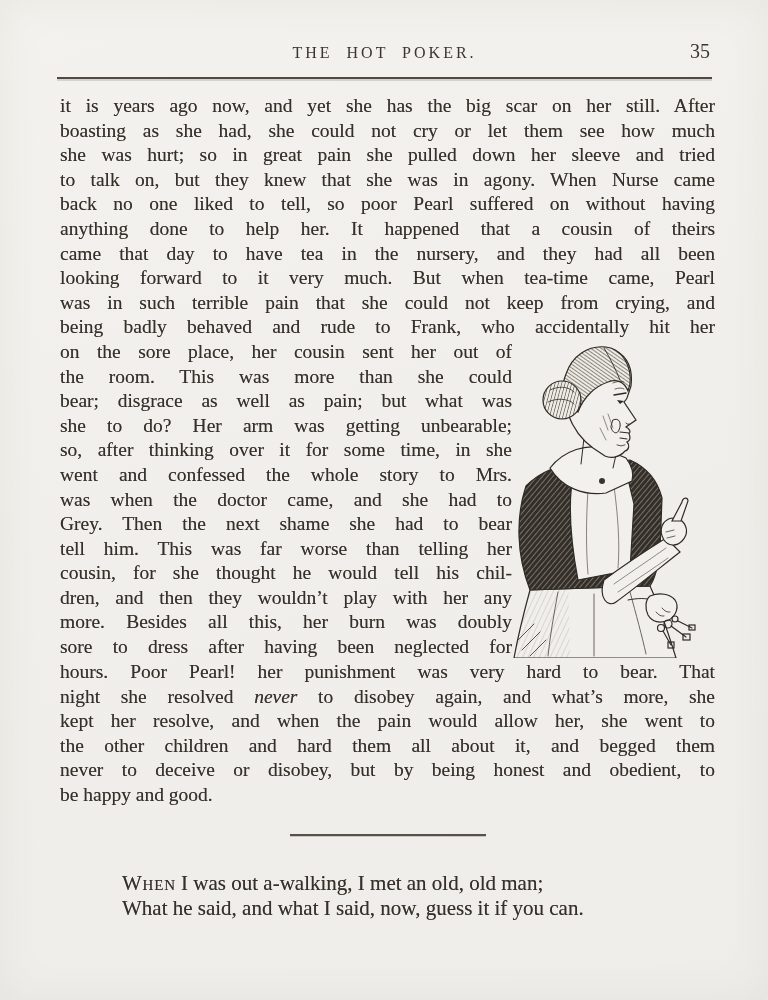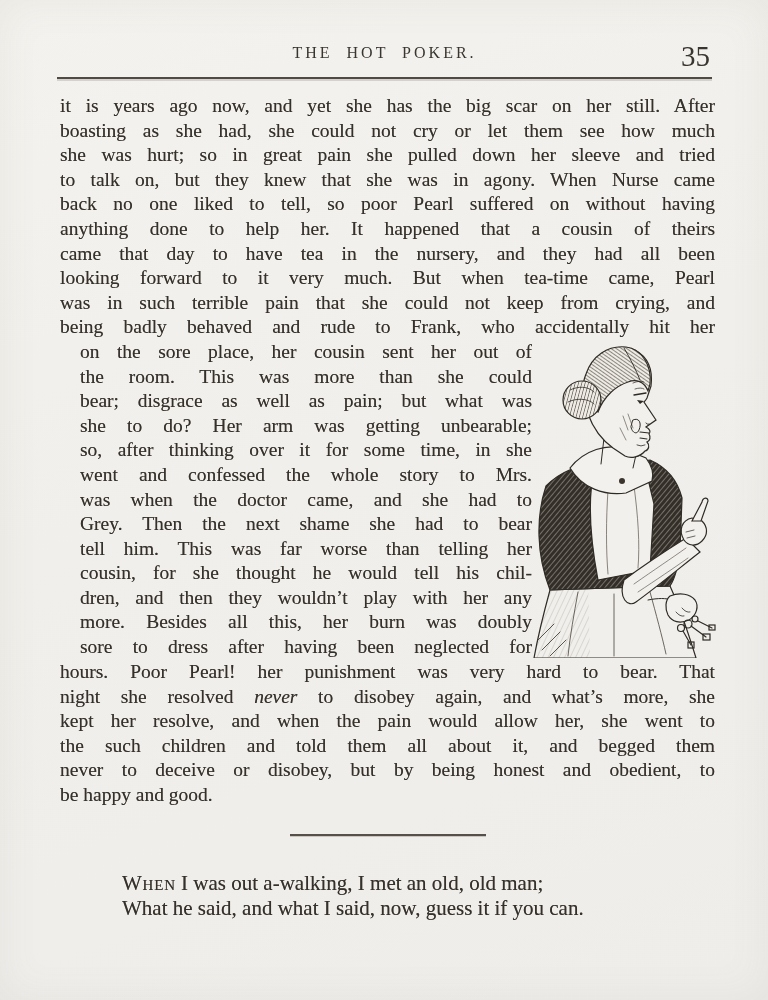--- a/index.html
+++ b/index.html
@@ -18,40 +18,40 @@
     position:absolute;top:40px;left:57px;width:655px;height:26px;
   }
   .head-title{
     text-align:center;
     font-size:16px;letter-spacing:3px;word-spacing:7px;
     color:#3a362f;
     padding-top:4px;
   }
   .head-folio{
     position:absolute;right:2px;top:0;
-    font-size:29px;color:#3a362f;
+    font-size:20px;color:#3a362f;
   }
   .head-rule{
     position:absolute;top:77px;left:57px;width:655px;height:2px;
     background:#4f4a42;
     box-shadow:0 2px 0 rgba(80,72,60,0.18);
   }
   
   .story{
     position:absolute;top:94px;left:60px;width:655px;
     font-size:19.5px;line-height:24.6px;
     color:#35302a;
     text-shadow:0 0 0.4px rgba(55,48,40,0.55);
   }
   .tline{
     text-align:justify;text-align-last:justify;
     height:24.6px;overflow:hidden;white-space:nowrap;
   }
   .para-end .tline:last-child{text-align-last:left;}
-  .wrap-section{position:relative;height:320px;margin-left:20px;}
+  .wrap-section{position:relative;height:320px;}
   .narrow{width:452px;}
   .iline{height:24.6px;text-align:justify;text-align-last:justify;overflow:hidden;}
   .iline .it{font-style:italic;}
   
   .illustration-box{
     position:absolute;left:450px;top:0;width:212px;height:318px;
   }
   .illustration-box svg{display:block;width:212px;height:318px;}
   
   .section-divider{
@@ -190,21 +190,21 @@
     </div>
 
     <div>
         <div class="tline">hours. Poor Pearl! her punishment was very hard to bear. That</div>
       </div>
 
     <div class="iline"><span>night she resolved </span><span class="it">never</span><span> to disobey again, and what’s more, she</span></div>
 
     <div class="para-end">
         <div class="tline">kept her resolve, and when the pain would allow her, she went to</div>
-        <div class="tline">the such children and told them all about it, and begged them</div>
+        <div class="tline">the other children and hard them all about it, and begged them</div>
         <div class="tline">never to deceive or disobey, but by being honest and obedient, to</div>
         <div class="tline">be happy and good.</div>
       </div>
 
     <div class="section-divider"></div>
 
     <div class="verse">
       <div><span class="sc">When</span><span> I was out a-walking, I met an old, old man;</span></div>
       <div>What he said, and what I said, now, guess it if you can.</div>
     </div>

